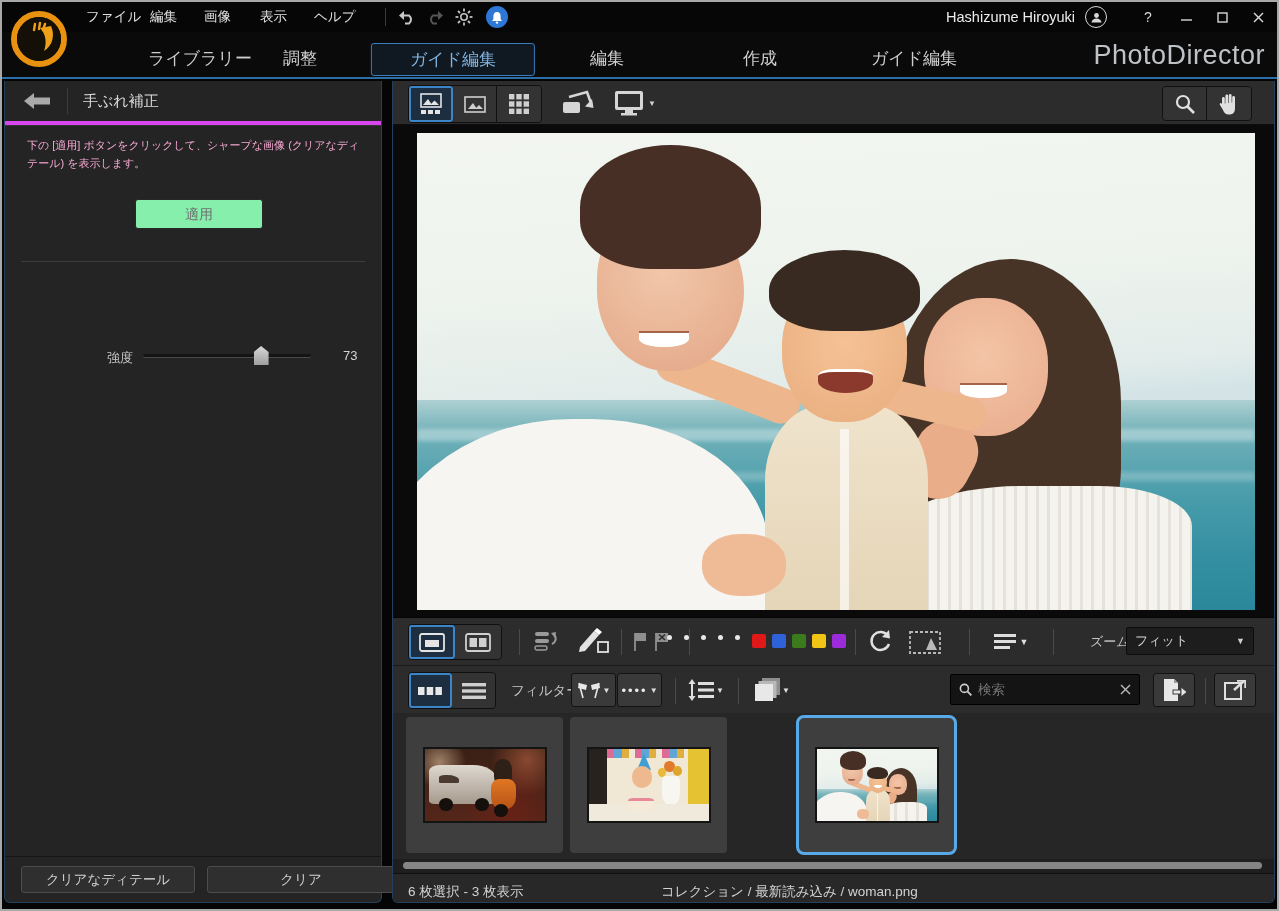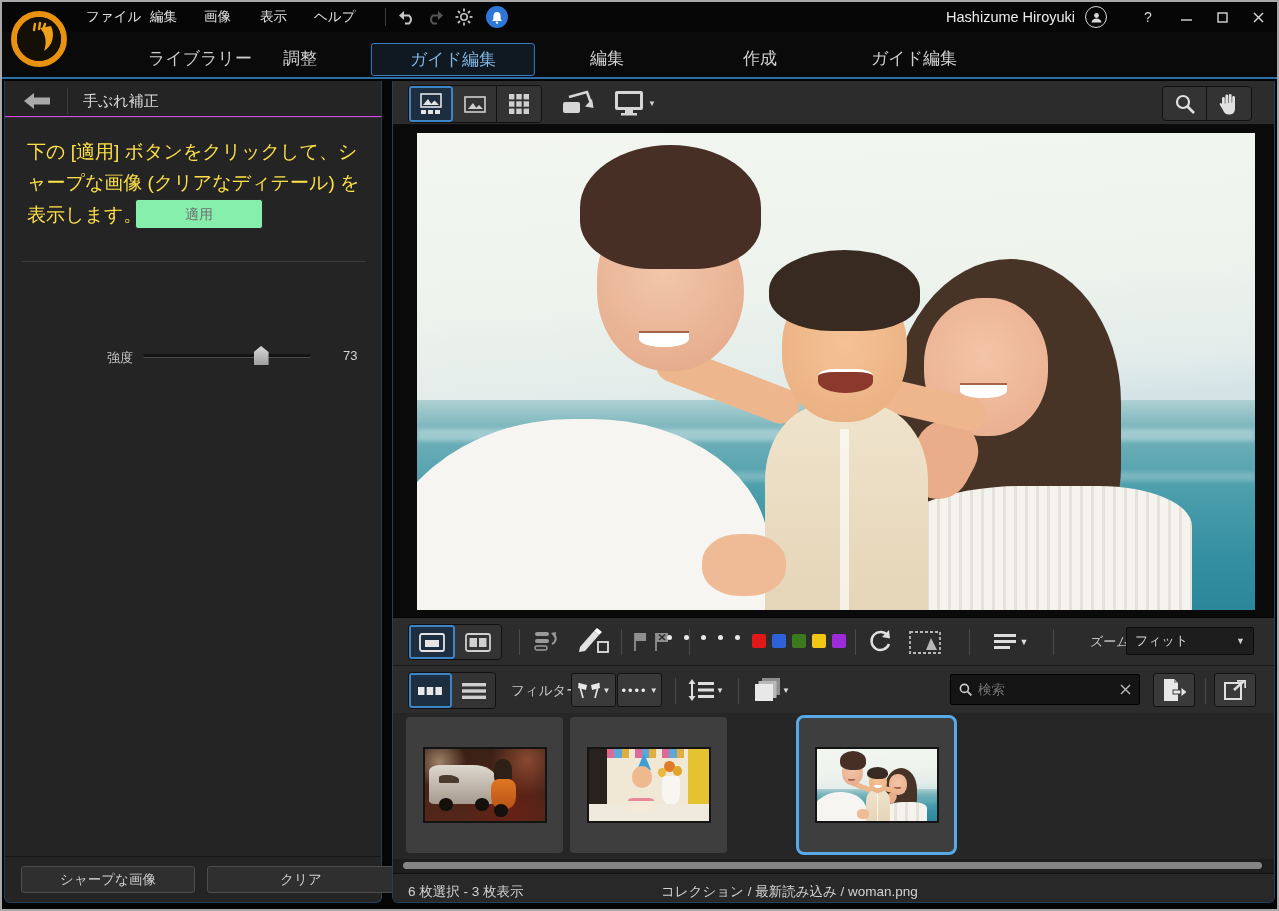--- a/index.html
+++ b/index.html
@@ -18,25 +18,25 @@
   .win-ctl { position:absolute; top:4px; width:26px; height:22px; display:flex; align-items:center; justify-content:center; color:#d8d8d8; font-size:14px; }
 
   
   .tabbar { position:absolute; left:0; top:30px; right:0; height:47px; background:#0a0a0a; border-bottom:2px solid #2b6ea8; }
   .tab { position:absolute; top:11px; transform:translateX(-50%); font-size:17px; color:#cfcfcf; padding:4px 10px; cursor:default; white-space:nowrap; }
   .tab.active { border:1px solid #3a7ebf; border-radius:3px; background:rgba(45,90,140,.18); color:#82b5e2; padding:4px 38px; }
   .brand { position:absolute; right:12px; top:8px; font-size:27px; font-weight:300; color:#bfc3c7; letter-spacing:.5px; }
 
   
   .left-panel { position:absolute; left:2px; top:79px; width:378px; bottom:6px; background:#242424; border:1px solid #23405c; border-top:none; border-radius:0 0 6px 6px; }
-  .lp-header { position:absolute; left:0; top:0; right:0; height:36px; border-bottom:1px solid #d946ef; box-shadow:0 1px 0 #333; }
+  .lp-header { position:absolute; left:0; top:0; right:0; height:44px; border-bottom:4px solid #d946ef; box-shadow:0 1px 0 #333; }
   .back-btn { position:absolute; left:10px; top:6px; width:44px; height:28px; display:flex; align-items:center; justify-content:center; }
   .lp-header-sep { position:absolute; left:62px; top:7px; width:1px; height:26px; background:#3c3c3c; }
   .lp-title { position:absolute; left:78px; top:11px; font-size:15px; color:#dcdcdc; }
-  .lp-desc { position:absolute; left:22px; top:55px; width:336px; font-size:19px; line-height:1.65; color:#fde047; }
+  .lp-desc { position:absolute; left:22px; top:55px; width:336px; font-size:11px; line-height:1.65; color:#f9a8d4; }
   .apply-btn { position:absolute; left:130px; top:118px; width:128px; height:30px; background:#86efac; border:1px solid #272727; border-radius:3px; color:#6f6f6f; font-size:14px; text-align:center; line-height:28px; }
   .lp-divider { position:absolute; left:16px; right:16px; top:180px; height:1px; background:#3d3d3d; }
   .lp-hint { position:absolute; left:22px; top:206px; width:340px; font-size:13.5px; color:#c9c9c9; }
   .slider-row { position:absolute; left:0; top:262px; width:100%; height:26px; }
   .slider-label { position:absolute; left:102px; top:6px; font-size:13px; color:#c9c9c9; }
   .slider-track { position:absolute; left:138px; top:11px; width:168px; height:4px; background:#141414; border-bottom:1px solid #4a4a4a; border-radius:2px; }
   .slider-thumb { position:absolute; left:70%; top:-8px; width:15px; height:19px; margin-left:-7px; background:linear-gradient(#d8d8d8,#9f9f9f); clip-path:polygon(50% 0,100% 32%,100% 100%,0 100%,0 32%); }
   .slider-value { position:absolute; left:338px; top:5px; font-size:13px; color:#d4d4d4; }
   .lp-bottom { position:absolute; left:0; bottom:0; right:0; height:46px; border-top:1px solid #161616; }
   .lp-btn { position:absolute; top:9px; height:27px; background:#2f2f2f; border:1px solid #4c4c4c; border-radius:3px; color:#d0d0d0; font-size:13.5px; text-align:center; line-height:25px; }
@@ -210,20 +210,21 @@
     </svg>
   </div>
 
   <div class="tabbar">
     <span class="tab" style="left:198px">ライブラリー</span>
     <span class="tab" style="left:298px">調整</span>
     <span class="tab active" style="left:451px">ガイド編集</span>
     <span class="tab" style="left:605px">編集</span>
     <span class="tab" style="left:758px">作成</span>
     <span class="tab" style="left:912px">ガイド編集</span>
+    <span class="brand">PhotoDirector</span>
   </div>
 
   <div class="left-panel">
     <div class="lp-header">
       <div class="back-btn">
         <svg width="26" height="16" viewBox="0 0 26 16">
             <path d="M0 8 L10 0 L10 4.5 L26 4.5 L26 11.5 L10 11.5 L10 16 Z" fill="#aaa"></path>
           </svg>
       </div>
       <div class="lp-header-sep"></div>
@@ -233,21 +234,21 @@
     <div class="apply-btn">適用</div>
     <div class="lp-divider"></div>
     <div class="slider-row">
       <span class="slider-label">強度</span>
       <div class="slider-track">
         <div class="slider-thumb"></div>
       </div>
       <span class="slider-value">73</span>
     </div>
     <div class="lp-bottom">
-      <div class="lp-btn" style="left:16px; width:174px;">シャープな画像</div>
+      <div class="lp-btn" style="left:16px; width:174px;">クリアなディテール</div>
       <div class="lp-btn" style="left:202px; width:188px;">クリア</div>
     </div>
   </div>
 
   <div class="main-panel">
 
     <div class="viewer-toolbar">
       <div class="btn-group" style="left:15px; top:4px;">
         <div class="tool-btn selected">
           <svg width="24" height="22" viewBox="0 0 24 22">

